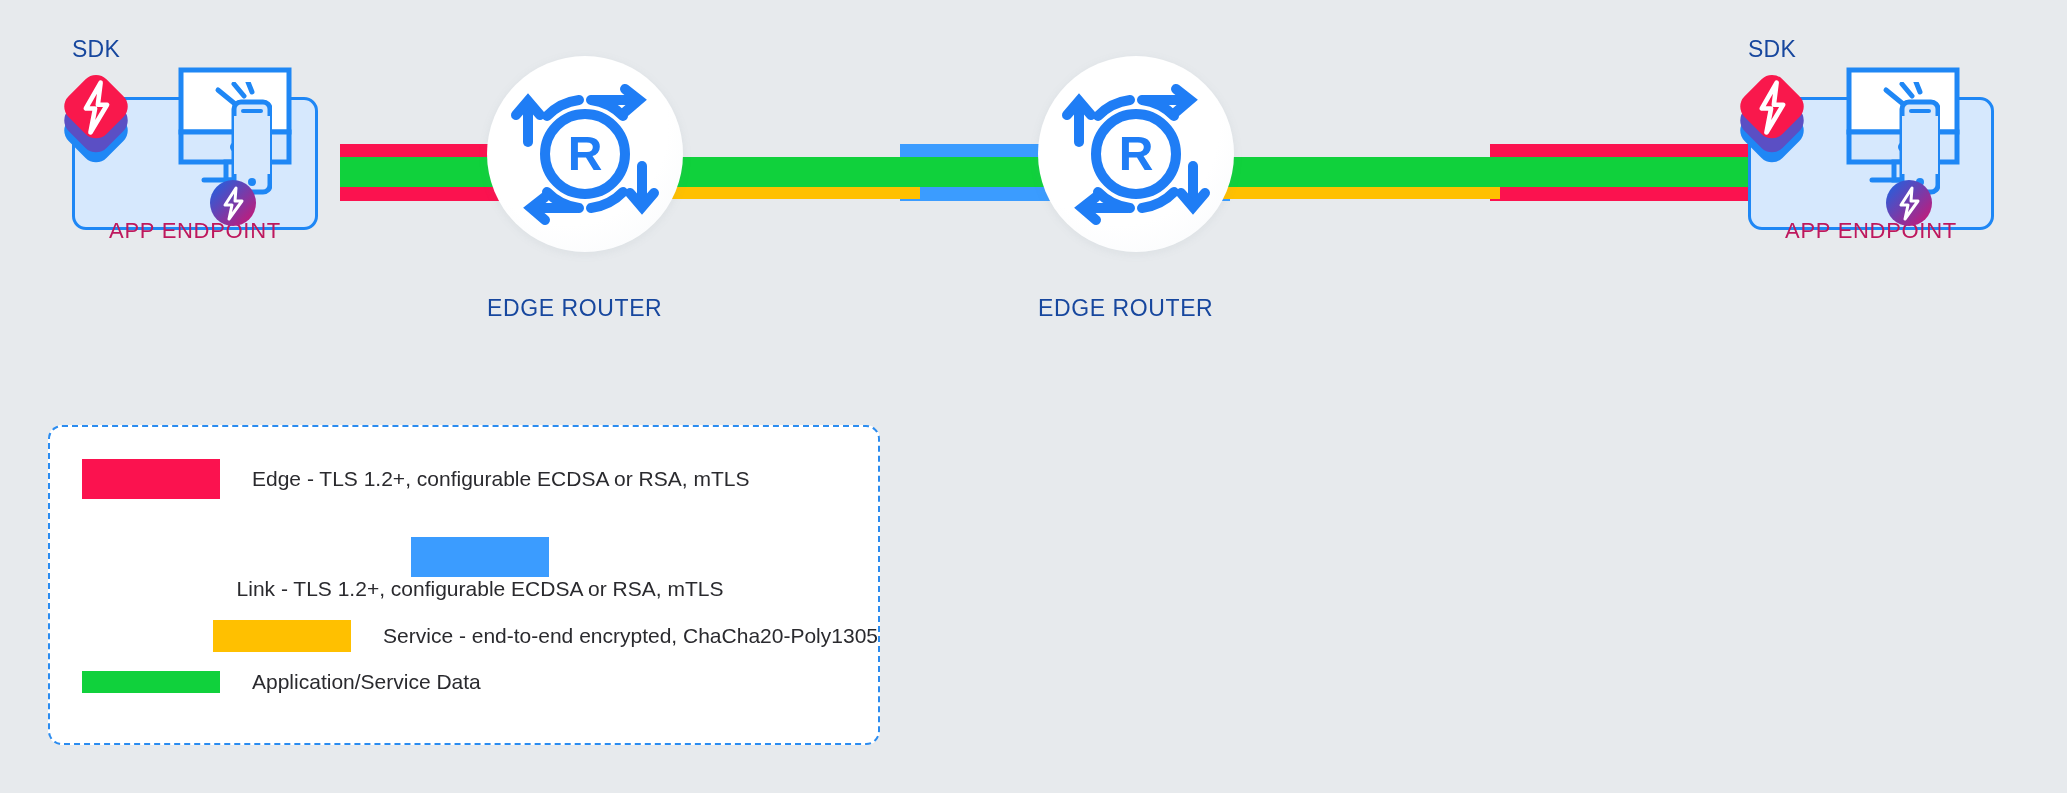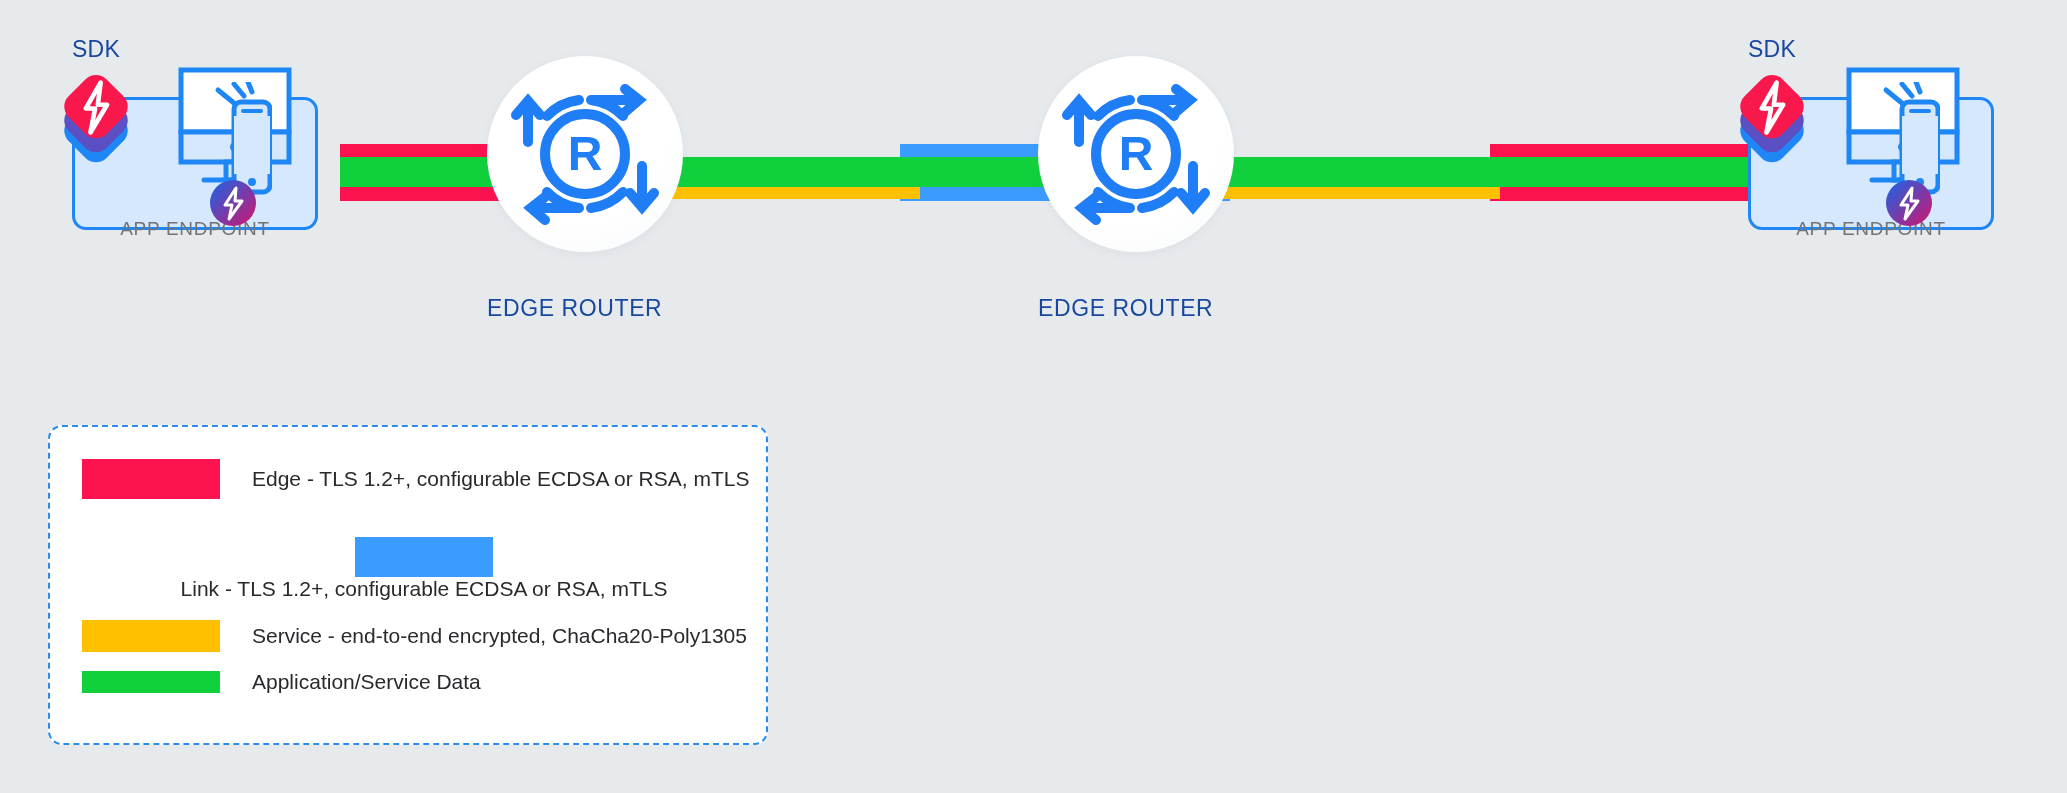--- a/index.html
+++ b/index.html
@@ -56,23 +56,23 @@
   .endpoint-box {
     position: absolute;
     width: 246px;
     height: 133px;
     background: #d6e8fd;
     border: 3px solid #1f87f5;
     border-radius: 14px;
   }
   .endpoint-label {
     position: absolute;
-    font-size: 19px;
+    font-size: 22px;
     letter-spacing: 0.7px;
-    color: #737373;
+    color: #be185d;
     white-space: nowrap;
     text-align: center;
     width: 246px;
   }
   .device-svg { position: absolute; }
 
   
   .sdk-stack { position: absolute; width: 96px; height: 104px; }
   .sdk-label {
     position: absolute;
@@ -84,21 +84,21 @@
   }
 
   
   .badge { position: absolute; width: 46px; height: 46px; }
 
   
   #legend {
     position: absolute;
     left: 48px;
     top: 425px;
-    width: 720px;
+    width: 832px;
     height: 320px;
     background: #ffffff;
     border: 2px dashed #2b8cf0;
     border-radius: 14px;
   }
   .legend-row {
     position: absolute;
     left: 0;
     width: 100%;
     height: 48px;
@@ -287,21 +287,21 @@
 
   <div id="legend">
     <div class="legend-row" style="top:28px;">
       <div class="legend-swatch" style="background:#fb124f;"></div>
       <div class="legend-text">Edge - TLS 1.2+, configurable ECDSA or RSA, mTLS</div>
     </div>
     <div class="legend-row" style="top:110px;flex-direction:column;">
       <div class="legend-swatch" style="background:#3b9cff;"></div>
       <div class="legend-text">Link - TLS 1.2+, configurable ECDSA or RSA, mTLS</div>
     </div>
-    <div class="legend-row" style="top:185px;">
+    <div class="legend-row" style="top:185px;justify-content:flex-end;">
       <div class="legend-swatch" style="background:#ffc000; height:32px;"></div>
       <div class="legend-text">Service - end-to-end encrypted, ChaCha20-Poly1305</div>
     </div>
     <div class="legend-row" style="top:231px;">
       <div class="legend-swatch" style="background:#10d13c; height:22px;"></div>
       <div class="legend-text">Application/Service Data</div>
     </div>
   </div>
 
 </div>

